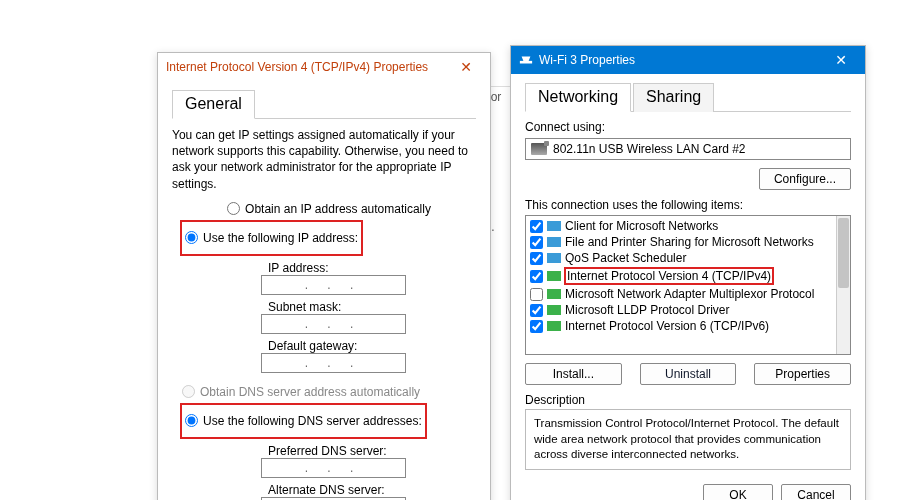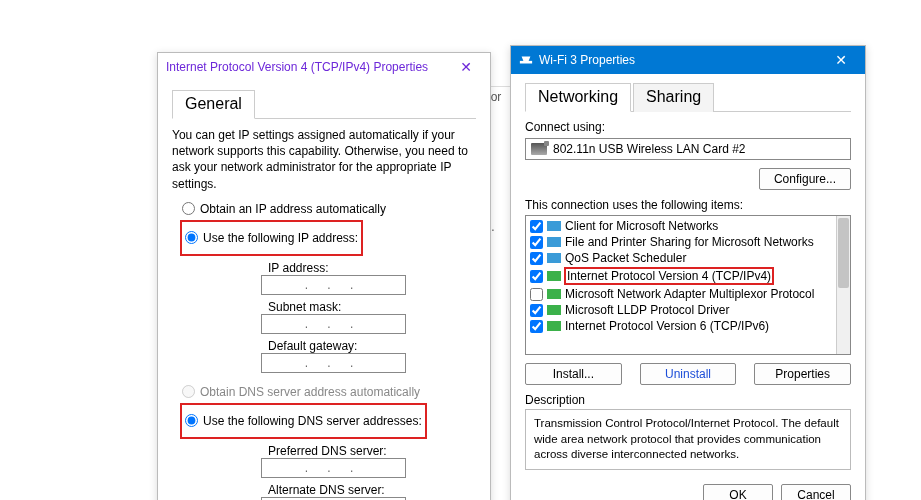--- a/index.html
+++ b/index.html
@@ -41,46 +41,46 @@
   .list-inner { padding: 2px; }
   .list-item { display: flex; align-items: center; padding: 1px 2px; font-size: 12px; }
   .list-item input[type=checkbox] { margin-right: 4px; }
   .net-icon { width: 14px; height: 10px; margin-right: 4px; display: inline-block; }
   .net-icon.blue { background: #3a9bd8; }
   .net-icon.green { background: #3bb14a; }
   .scroll-track { position: absolute; right: 0; top: 0; bottom: 0; width: 14px; background: #f0f0f0; border-left: 1px solid #ccc; }
   .scroll-thumb { position: absolute; left: 1px; right: 1px; top: 2px; height: 70px; background: #c4c4c4; border-radius: 2px; }
   .three-btn { display: flex; gap: 18px; margin: 8px 0; }
   .three-btn .btn { flex: 1; }
-  .btn.disabled { color: #1d4ed8; }
+  .btn.disabled { color: #0f172a; }
   .desc-box { border: 1px solid #bbb; padding: 6px 8px; font-size: 11.5px; line-height: 1.35; margin-top: 2px; }
   .desc-hdr { margin-bottom: 2px; }
   .line-red { border: 2px solid #d22; display: inline-block; padding: 0 1px; margin-left: -1px; }
 </style>
 </head>
 <body>
 
 <div style="position:absolute; left:476px; top:86px; width:66px; height:20px; border-top:1px solid #ddd; padding:3px 6px; color:#555;">Cor</div>
 <div style="position:absolute; left:476px; top:165px; width:30px; color:#555;">e</div>
 <div style="position:absolute; left:478px; top:220px; color:#555;">17.</div>
 <div style="position:absolute; left:478px; top:268px; color:#555;">#2</div>
 
 <div class="window" style="left:157px; top:52px; width:334px;">
-  <div class="titlebar" style="color:#6d28d9;">
+  <div class="titlebar" style="color:#c2410c;">
     <span>Internet Protocol Version 4 (TCP/IPv4) Properties</span>
     <span class="spacer"></span>
     <span class="closebtn">✕</span>
   </div>
   <div class="content">
     <div class="tabs">
       <div class="tab active">General</div>
     </div>
     <div class="desc">You can get IP settings assigned automatically if your network supports this capability. Otherwise, you need to ask your network administrator for the appropriate IP settings.</div>
 
-    <div class="radio-row" style="margin-left:10px;">
+    <div class="radio-row" style="margin-left:10px;justify-content:center;">
       <input type="radio" name="ipmode" style="">
       <span>Obtain an IP address automatically</span>
     </div>
     <div class="radio-row" style="margin-left:8px;">
       <span class="red-box">
         <input type="radio" name="ipmode" checked="" style="">
         <span>Use the following IP address:</span>
       </span>
     </div>
     <div class="field-row">

